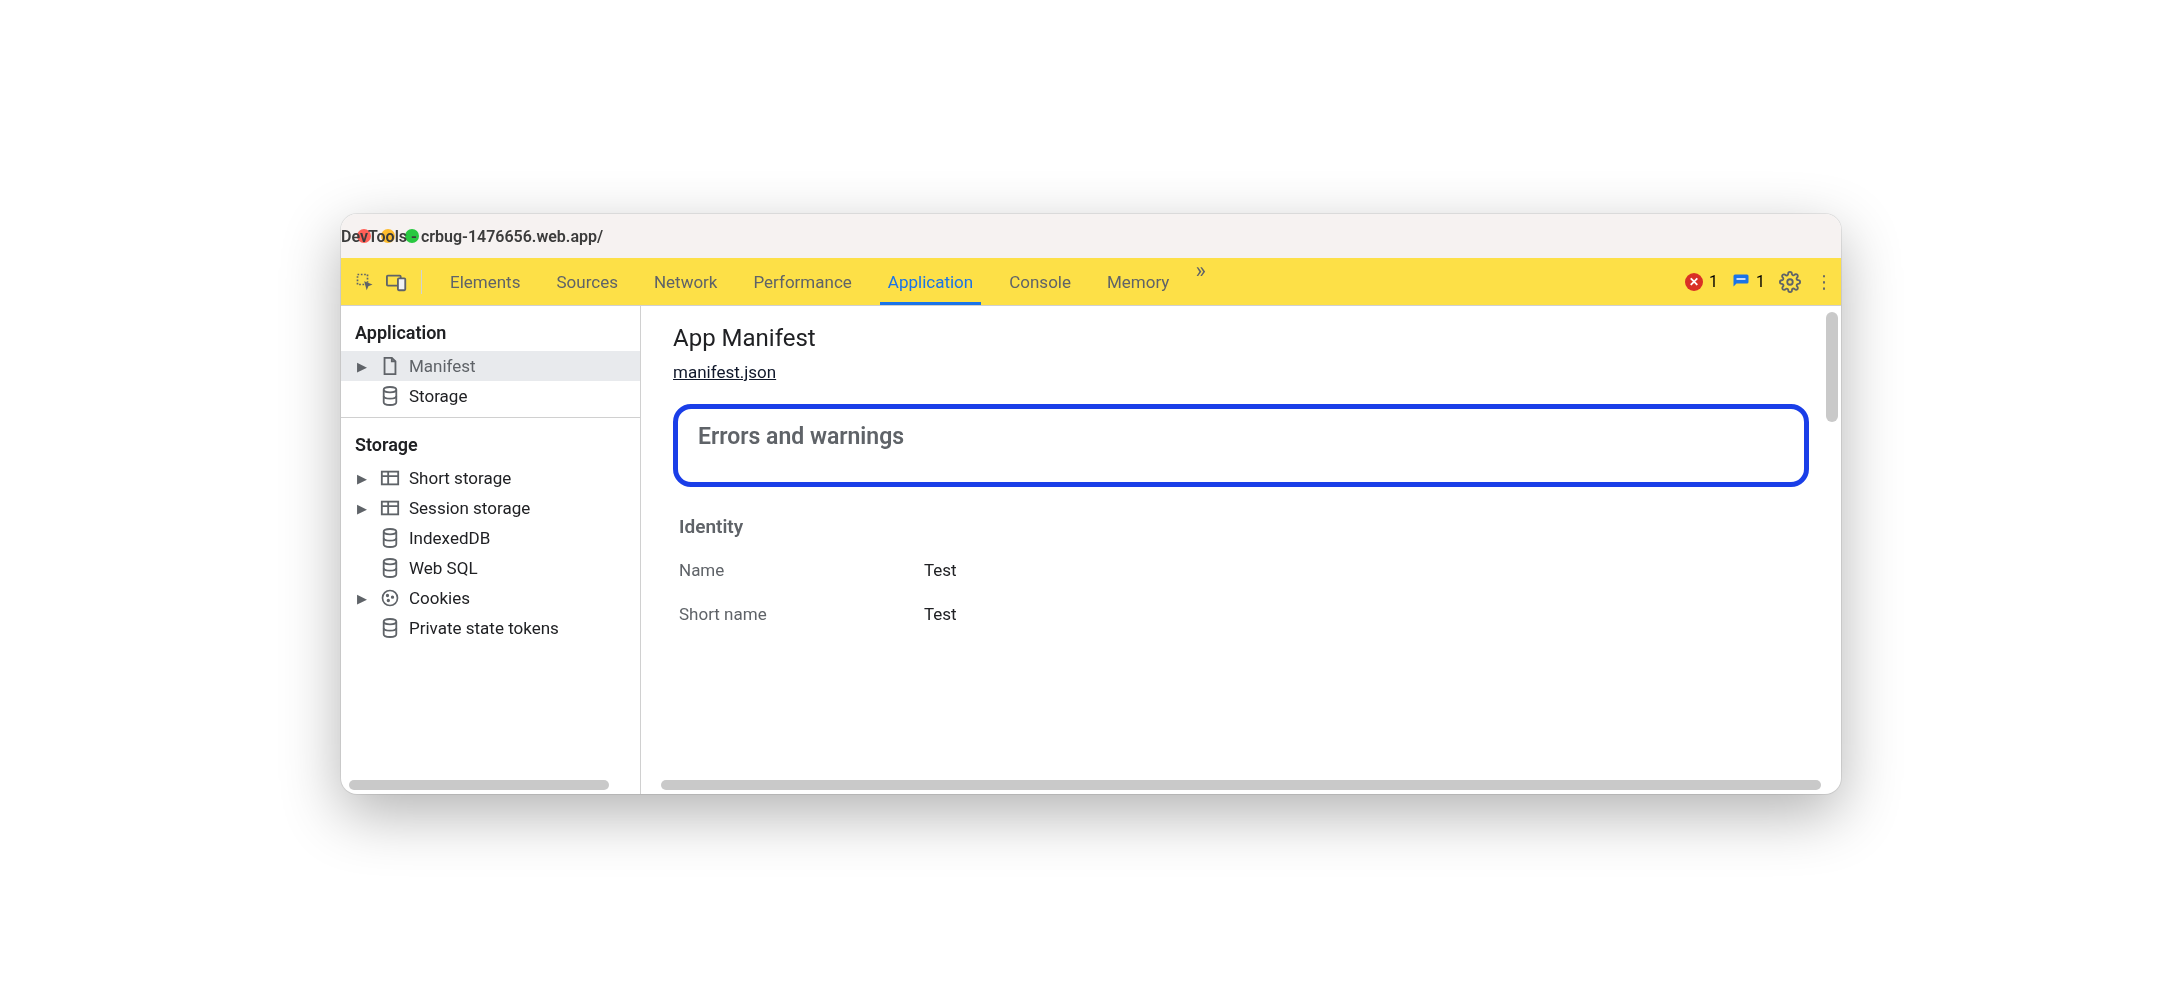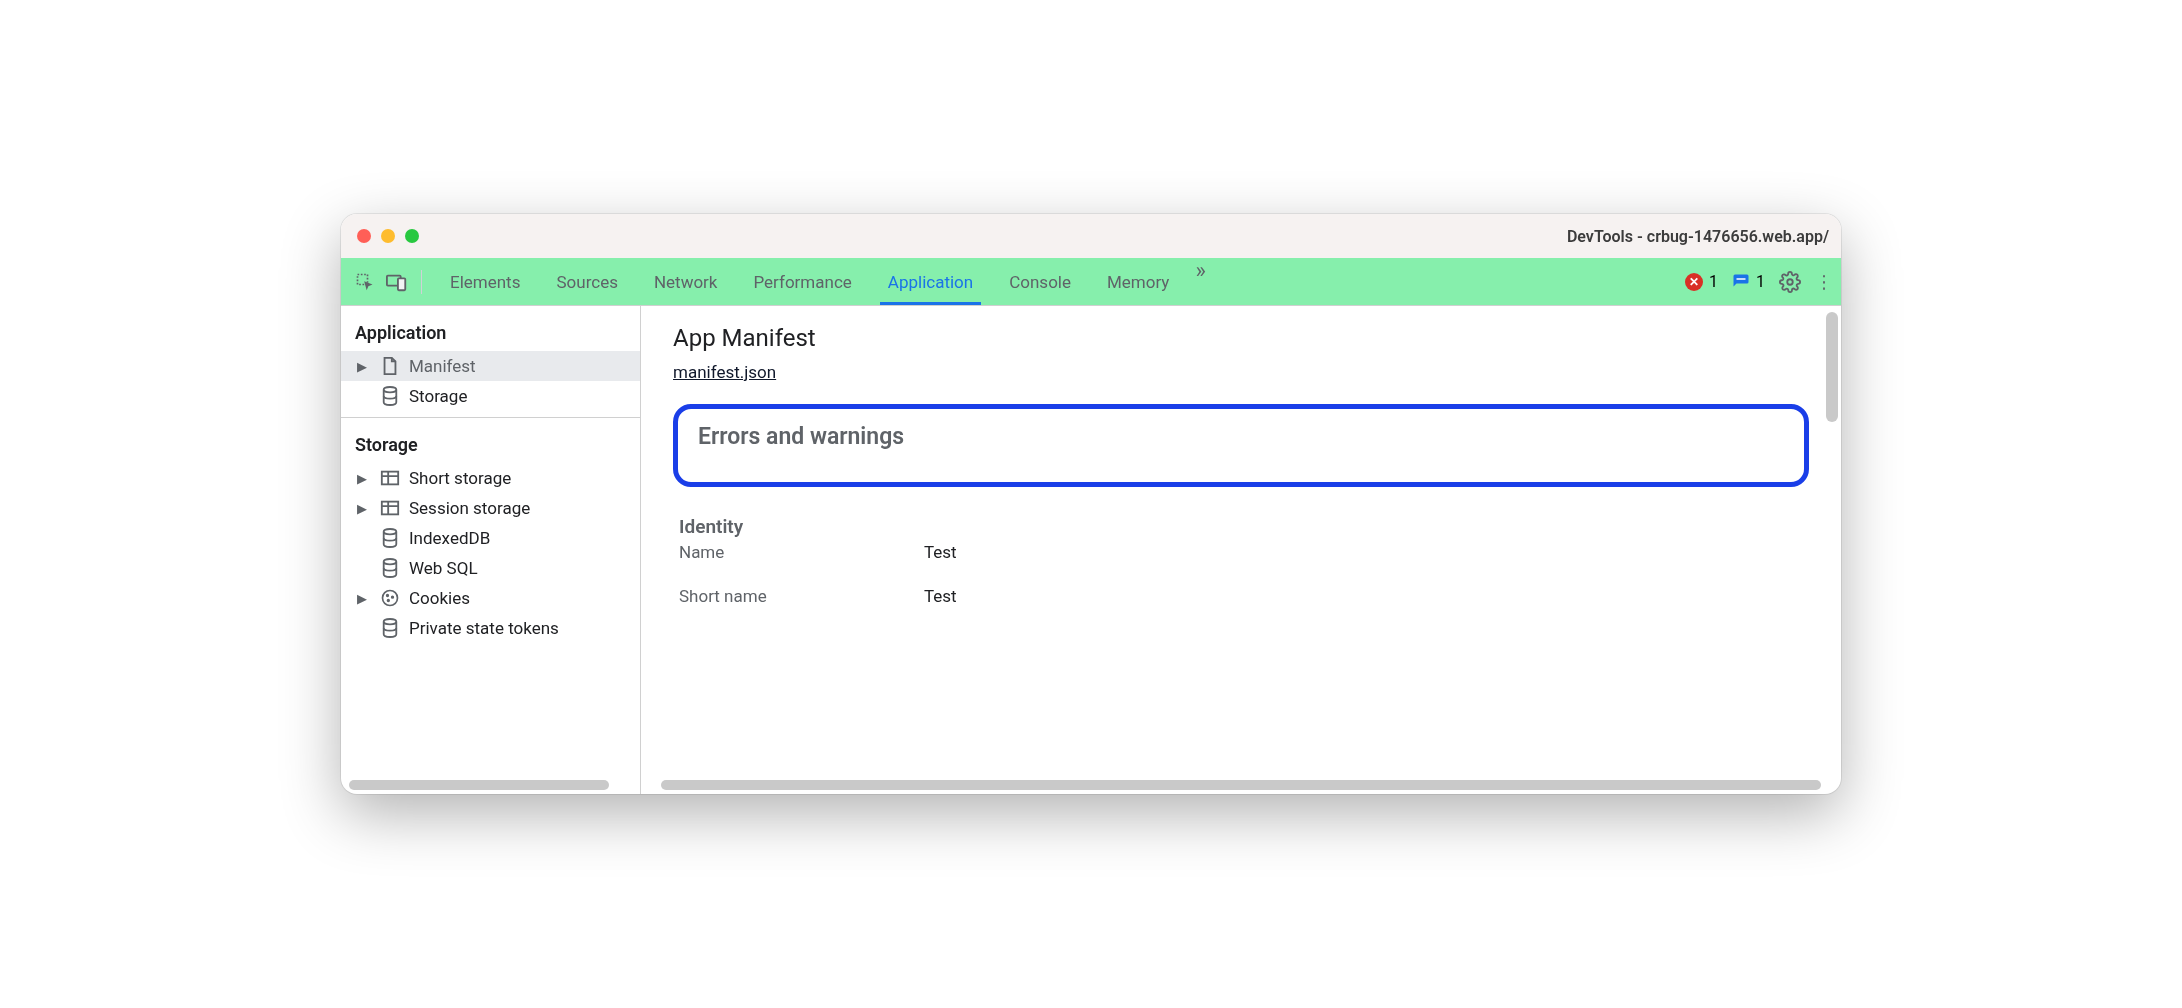--- a/index.html
+++ b/index.html
@@ -29,27 +29,27 @@
     align-items: center;
     padding: 0 16px;
     position: relative;
   }
   .traffic-lights { display: flex; gap: 10px; }
   .tl { width: 14px; height: 14px; border-radius: 50%; }
   .tl.red { background: #ff5f57; }
   .tl.yellow { background: #febc2e; }
   .tl.green { background: #28c840; }
   .title {
-    position: absolute; left: 0; right: 12px; text-align: right;
+    position: absolute; left: 0; right: 12px; text-align: left;
     font-size: 16px; color: #3c3c3c; font-weight: 600;
     pointer-events: none;
   }
   .toolbar {
     height: 48px;
-    background: #86efac;
+    background: #fde047;
     border-bottom: 1px solid #d0d0d0;
     display: flex;
     align-items: center;
     padding: 0 10px;
     gap: 4px;
   }
   .tool-icon {
     width: 28px; height: 28px;
     display: flex; align-items: center; justify-content: center;
     color: #5f6368;
@@ -146,21 +146,21 @@
     font-size: 23px; font-weight: 600; color:#5f6368; margin-bottom: 14px;
   }
   .warning-line {
     font-size: 17.5px; color:#202124; line-height: 1.45;
   }
   .warn-tri {
     color:#f29900; margin-right: 4px;
   }
   .identity-section { margin-top: 28px; padding-left: 6px; }
   .identity-section h2 {
-    font-size: 19px; font-weight:600; color:#5f6368; margin-bottom: 4px;
+    font-size: 19px; font-weight:600; color:#5f6368; margin-bottom: 22px;
   }
   .kv-row {
     display:flex;
     margin-bottom: 24px;
     font-size: 17px;
   }
   .kv-row .k {
     width: 245px; text-align: left; color:#5f6368; padding-right: 18px;
   }
   .kv-row .v { color:#202124; }

